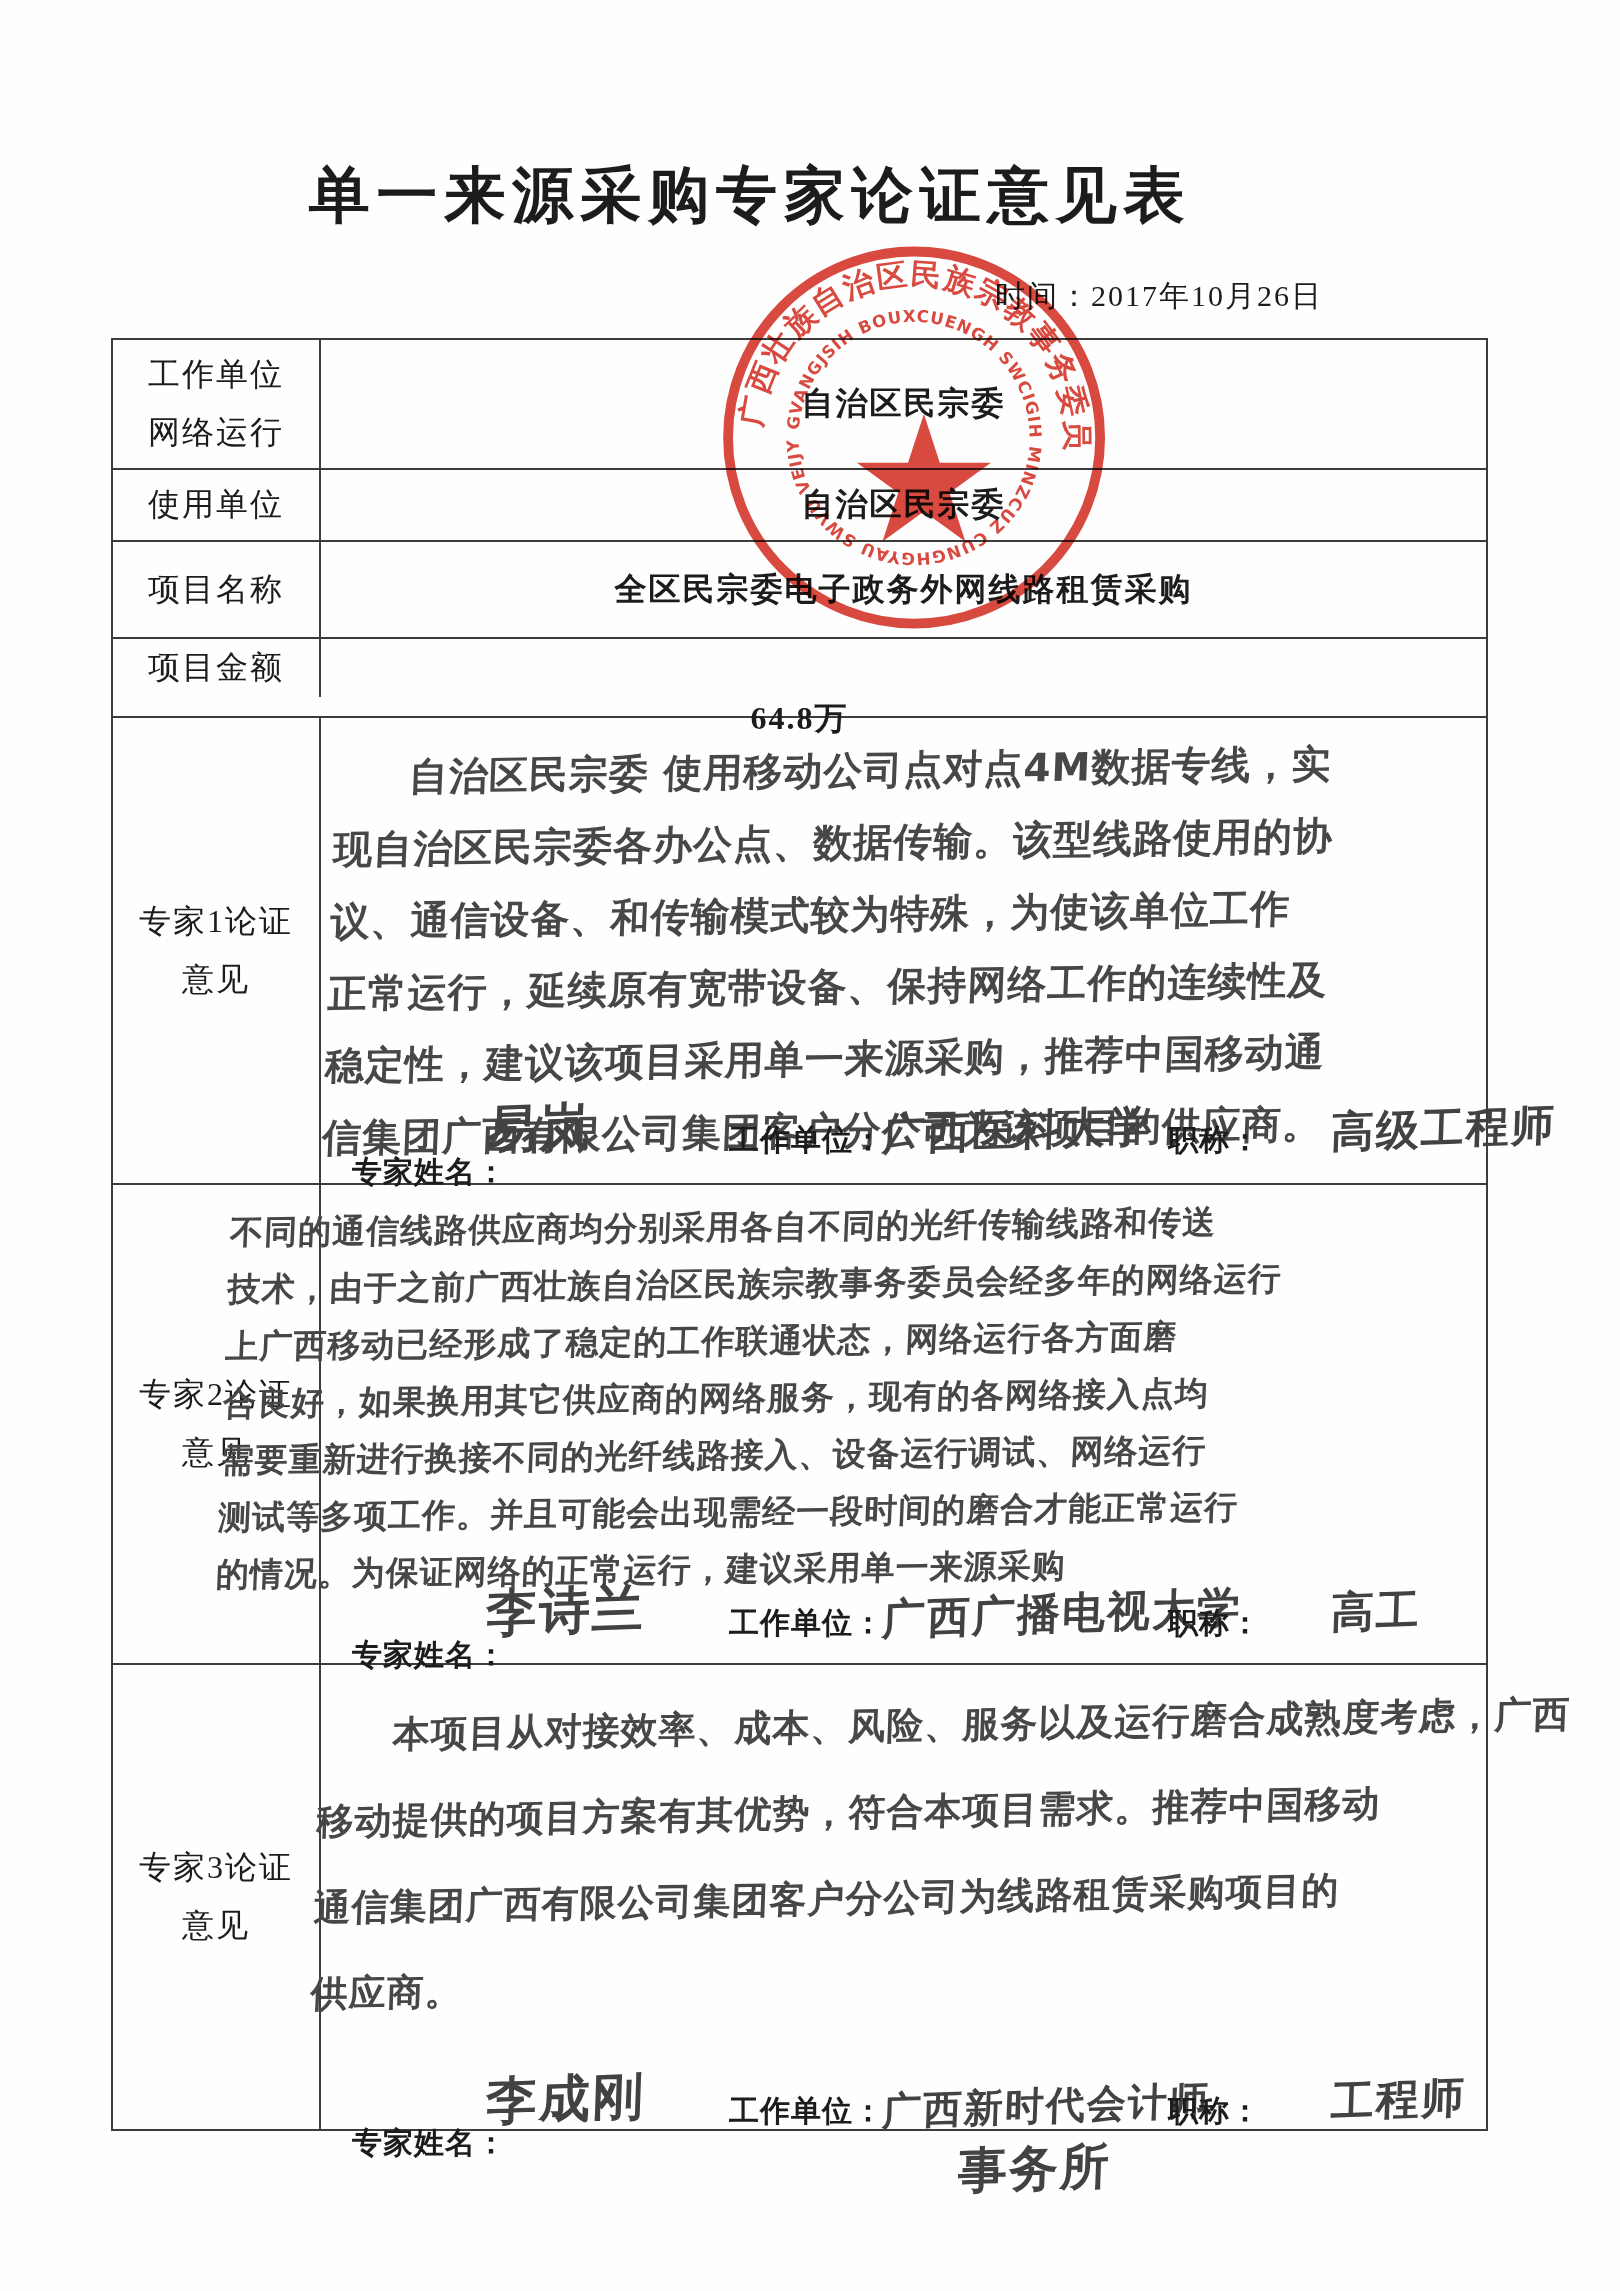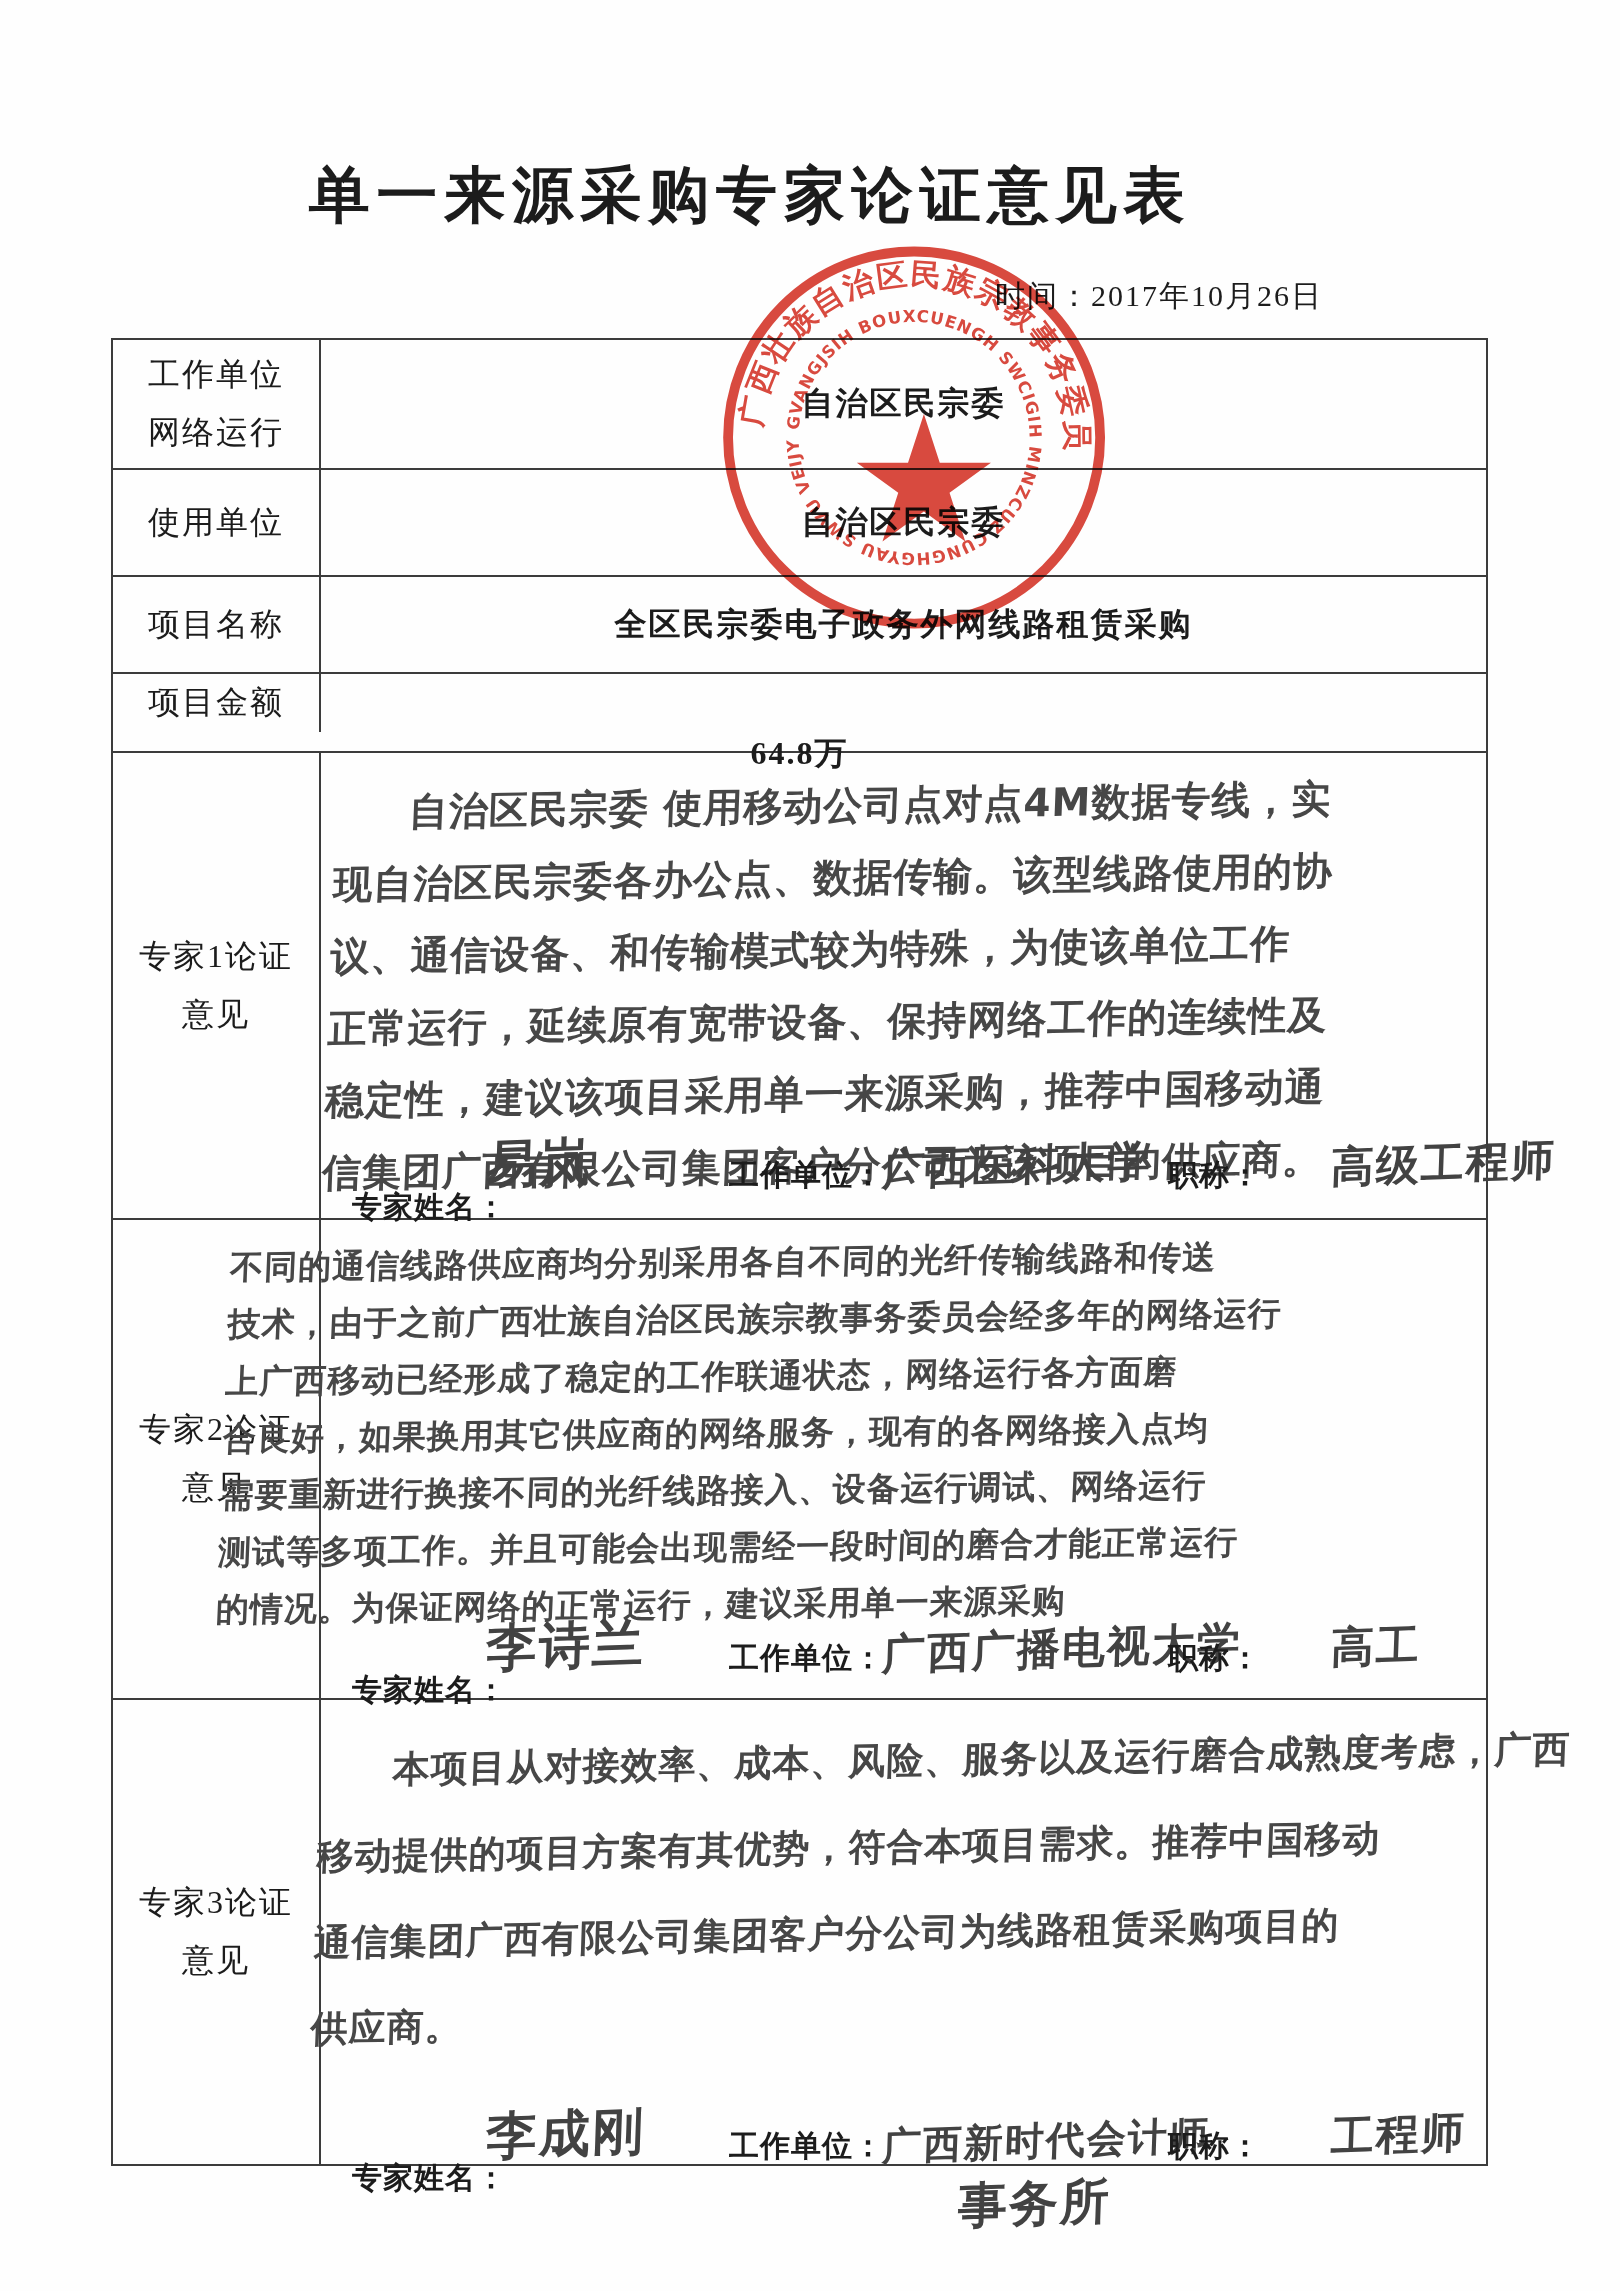--- a/index.html
+++ b/index.html
@@ -79,21 +79,21 @@
   <div class="form-table">
 
     <div class="t-row" style="height:128px;">
       <div class="cell cell-label">
         <div>工作单位</div>
         <div>网络运行</div>
       </div>
       <div class="cell cell-value">自治区民宗委</div>
     </div>
 
-    <div class="t-row" style="height:107px;">
+    <div class="t-row" style="height:72px;">
       <div class="cell cell-label">
         <div>使用单位</div>
       </div>
       <div class="cell cell-value">自治区民宗委</div>
     </div>
 
     <div class="t-row" style="height:97px;">
       <div class="cell cell-label">
         <div>项目名称</div>
       </div>

